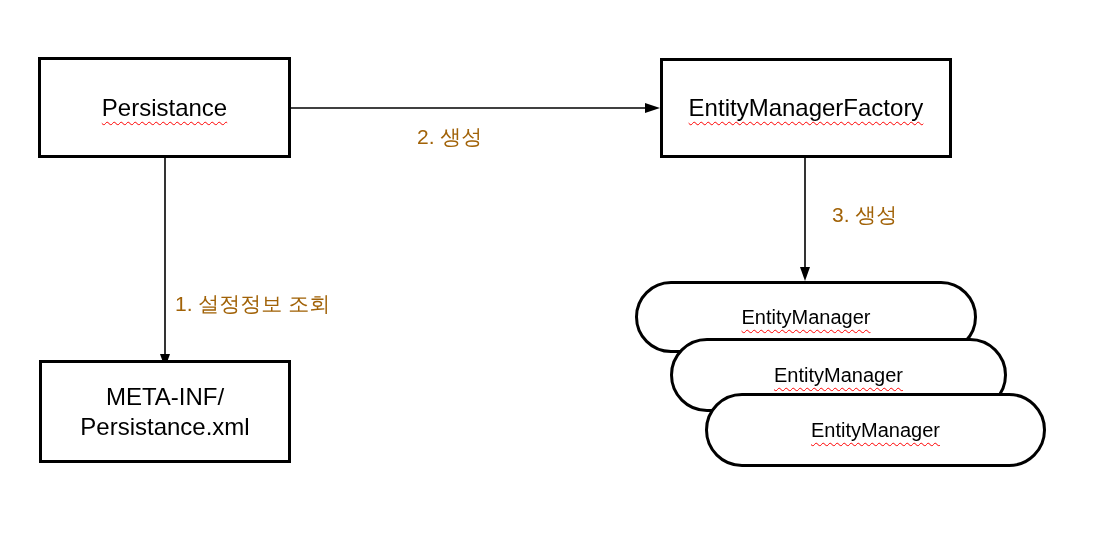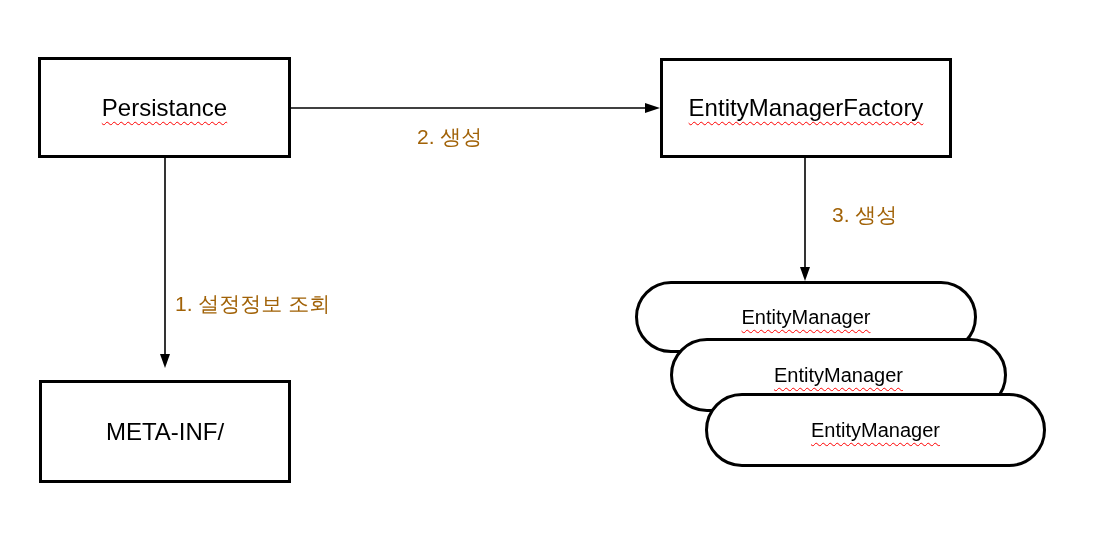--- a/index.html
+++ b/index.html
@@ -54,21 +54,21 @@
   .edge-label {
     position: absolute;
     font-size: 21px;
     color: #a16207;
     white-space: nowrap;
   }
   .meta-line { line-height: 30px; }
 
   #node-persistance { left: 38px;  top: 57px;  width: 253px; height: 101px; }
   #node-emf         { left: 660px; top: 58px;  width: 292px; height: 100px; }
-  #node-metainf     { left: 39px;  top: 380px; width: 252px; height: 103px; }
+  #node-metainf     { left: 39px;  top: 360px; width: 252px; height: 103px; }
 
   #node-em-1 { left: 635px; top: 281px; width: 342px; height: 72px; z-index: 1; }
   #node-em-2 { left: 670px; top: 338px; width: 337px; height: 74px; z-index: 2; }
   #node-em-3 { left: 705px; top: 393px; width: 341px; height: 74px; z-index: 3; }
 
   #label-create-factory  { left: 417px; top: 123px; }
   #label-config-lookup   { left: 175px; top: 246px; margin-top: 44px; }
   #label-create-managers { left: 832px; top: 201px; }
 </style>
 </head>
@@ -94,20 +94,21 @@
   <div class="node-rect" id="node-persistance">
     <span class="misspelled">Persistance</span>
   </div>
 
   <div class="node-rect" id="node-emf">
     <span class="misspelled">EntityManagerFactory</span>
   </div>
 
   <div class="node-rect" id="node-metainf">
     <div class="meta-line">META-INF/</div>
+    <div class="meta-line">Persistance.xml</div>
   </div>
 
   <div class="node-stadium" id="node-em-1">
     <span class="misspelled">EntityManager</span>
   </div>
 
   <div class="node-stadium" id="node-em-2">
     <span class="misspelled">EntityManager</span>
   </div>
 

